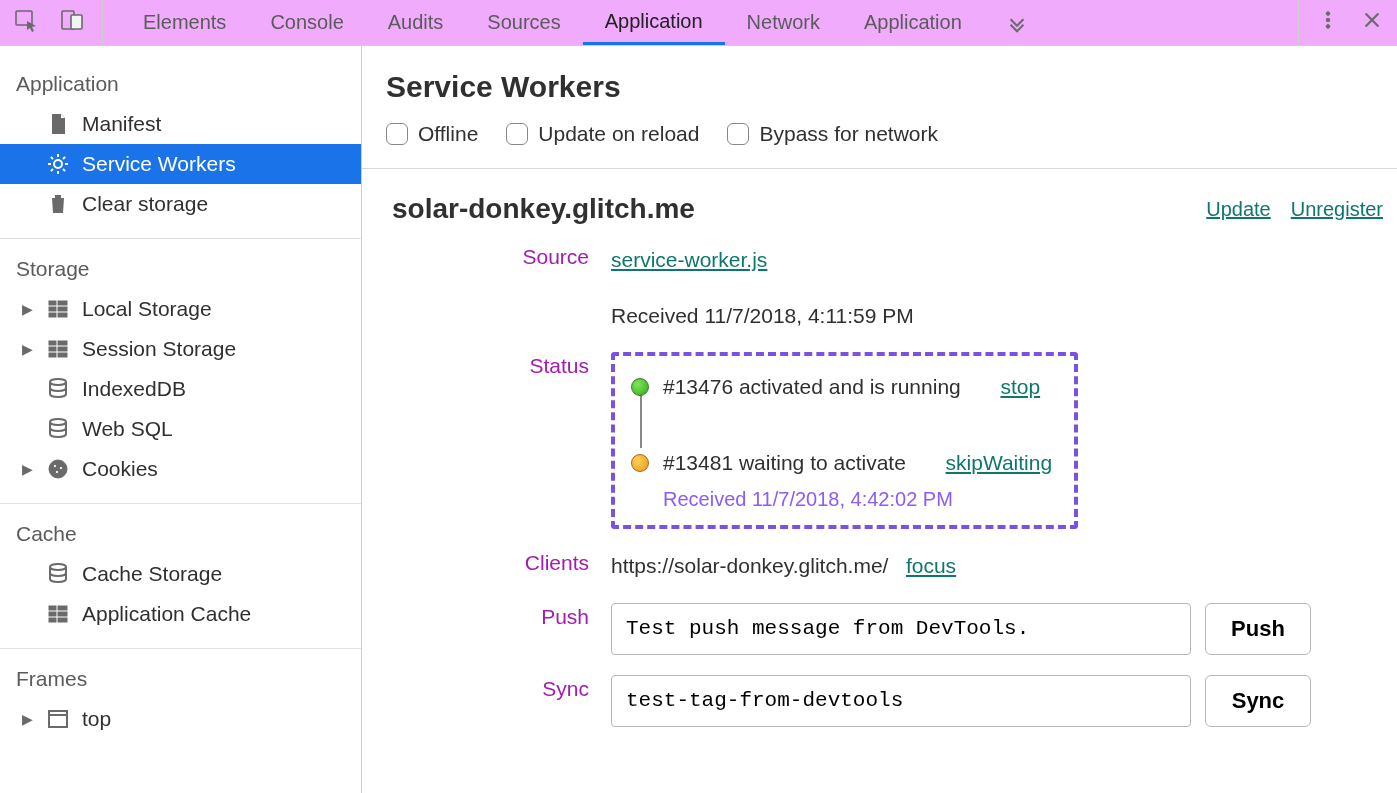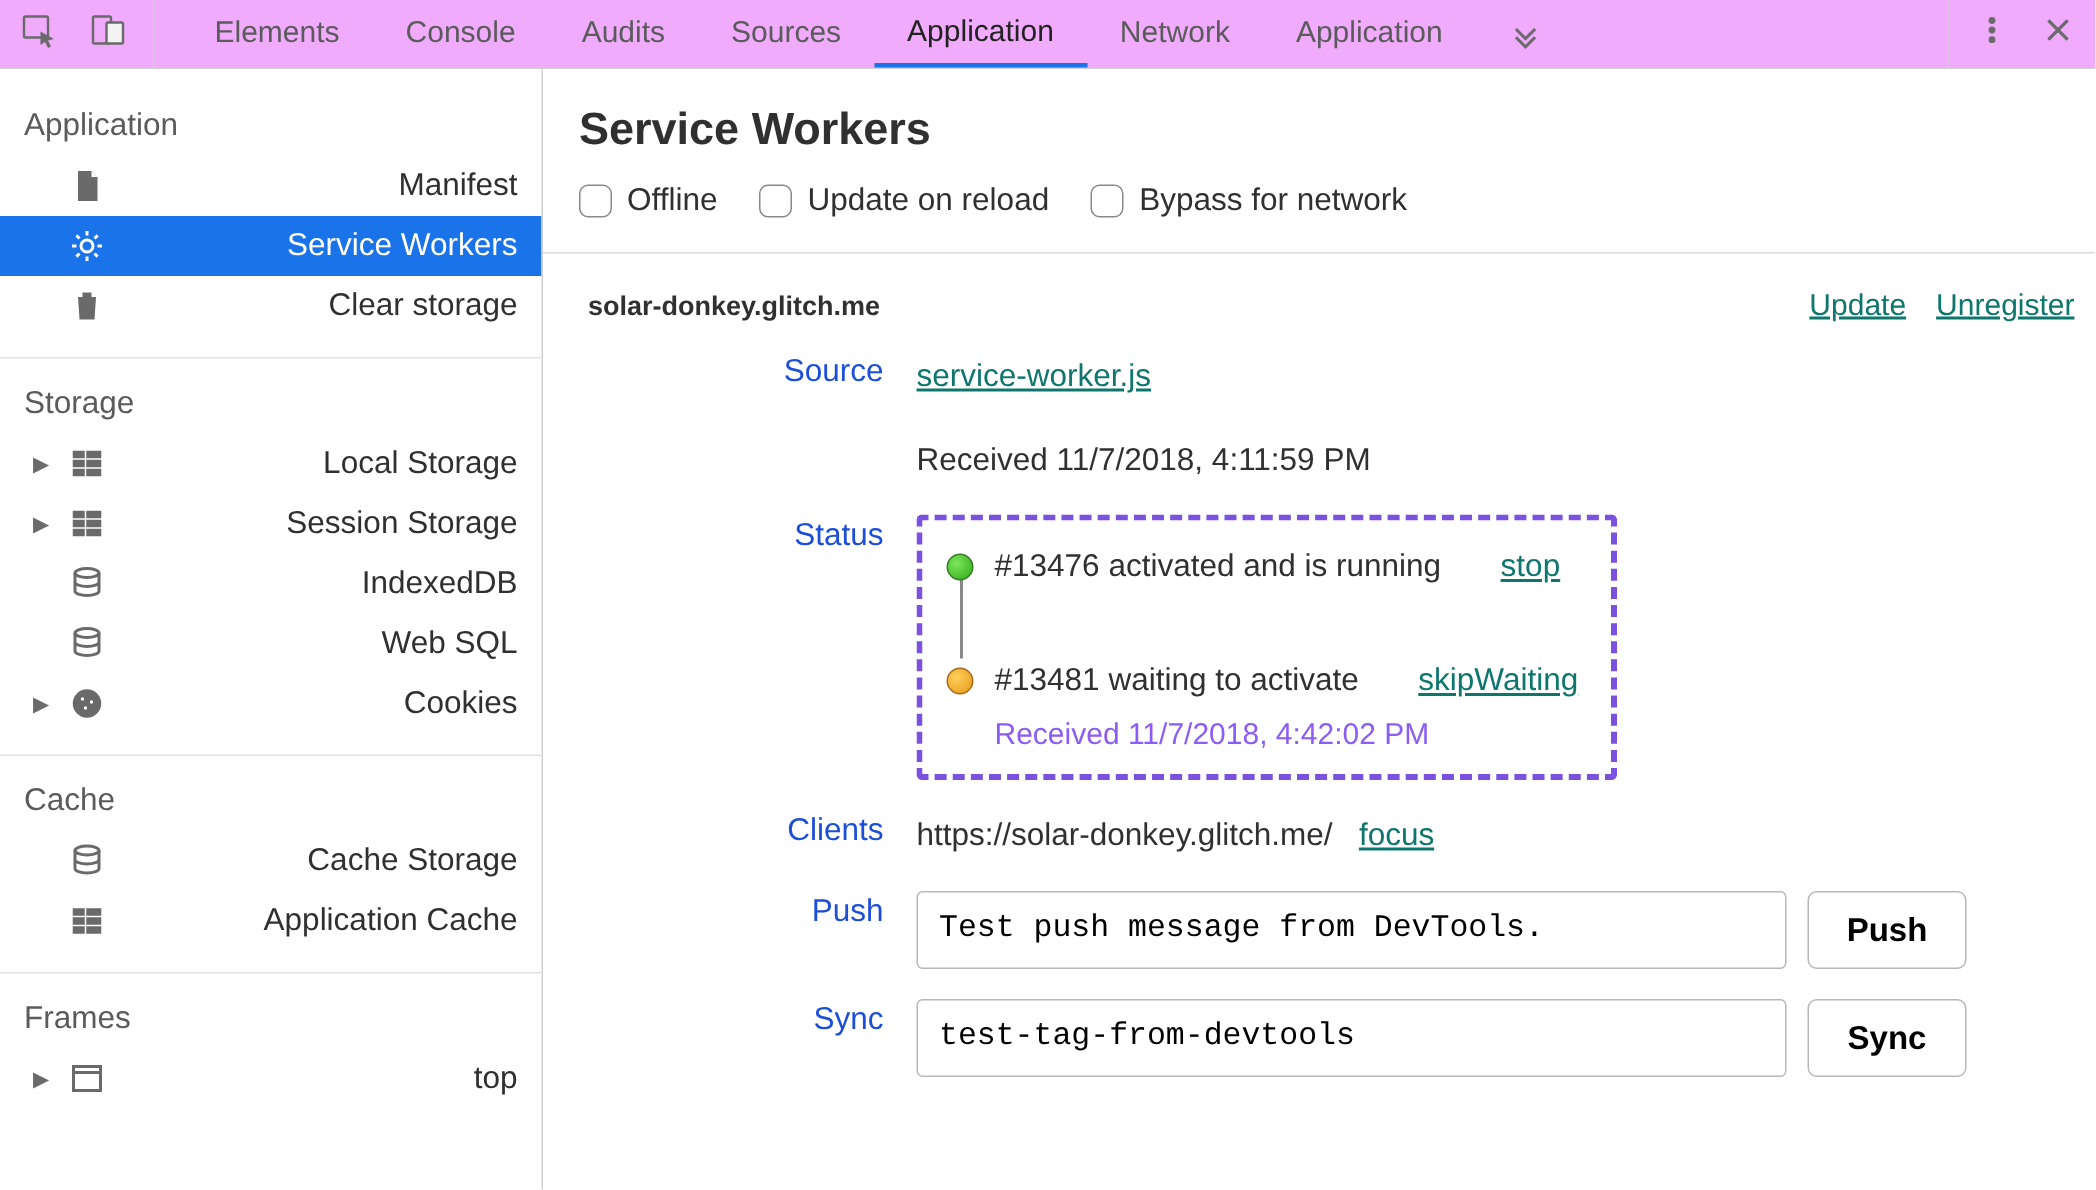--- a/index.html
+++ b/index.html
@@ -10,40 +10,40 @@
   .topbar .tool-icons svg { width: 24px; height: 24px; stroke: #6a6a6a; fill: none; stroke-width: 1.6; }
   .tabs { display: flex; align-items: stretch; height: 100%; margin-left: 18px; flex: 1; gap: 0; }
   .tabs .tab { padding: 0 22px; display: flex; align-items: center; color: #5b5b5b; cursor: default; }
   .tabs .tab.active { color: #222; border-bottom: 3px solid #1a73e8; }
   .topbar .right-icons { display: flex; align-items: center; gap: 22px; padding-left: 18px; border-left: 1px solid #cfcfcf; height: 100%; }
   .topbar .right-icons svg { width: 22px; height: 22px; stroke: #6a6a6a; fill: #6a6a6a; }
   
   .split { display: flex; height: calc(100% - 46px); }
   .sidebar { width: 362px; border-right: 1px solid #cfcfcf; padding-top: 18px; overflow-y: auto; }
   .side-section-title { font-size: 21px; color: #5b5b5b; padding: 8px 16px; }
-  .side-item { display: flex; align-items: center; gap: 12px; padding: 8px 16px 8px 46px; font-size: 21px; color: #303030; position: relative; justify-content: space-between; }
+  .side-item { display: flex; align-items: center; gap: 12px; padding: 8px 16px 8px 46px; font-size: 21px; color: #303030; position: relative; }
   .side-item .disclosure { position: absolute; left: 22px; top: 50%; transform: translateY(-50%); color: #6a6a6a; font-size: 14px; }
   .side-item.selected { background: #1a73e8; color: #fff; }
   .side-item.selected svg { fill: #fff; stroke: #fff; }
   .side-item svg { width: 24px; height: 24px; fill: #6a6a6a; stroke: #6a6a6a; }
   .side-divider { border-top: 1px solid #e2e2e2; margin: 14px 0 10px; }
   
   .content { flex: 1; padding: 24px 14px 24px 24px; overflow-y: auto; }
   .content h1 { font-size: 30px; font-weight: 600; margin-bottom: 18px; }
   .checkrow { display: flex; gap: 28px; margin-bottom: 22px; }
   .check { display: flex; align-items: center; gap: 10px; font-size: 21px; color: #303030; }
   .check .box { width: 22px; height: 22px; border: 1.5px solid #888; border-radius: 6px; background: #fff; }
   hr.sep { border: none; border-top: 1px solid #d9d9d9; margin: 0 -14px 24px -24px; }
   .origin-row { display: flex; justify-content: space-between; align-items: center; padding: 0 0 18px 6px; }
-  .origin-row .origin { font-weight: 700; font-size: 18px; }
+  .origin-row .origin { font-weight: 700; font-size: 28px; }
   .origin-row .actions { display: flex; gap: 20px; }
   a.link { color: #0f766e; text-decoration: underline; cursor: pointer; }
   
   .detail { display: flex; margin-bottom: 20px; }
-  .detail .label { width: 225px; text-align: right; color: #1d4ed8; font-size: 21px; padding-right: 22px; padding-top: 2px; }
+  .detail .label { width: 225px; text-align: right; color: #a21caf; font-size: 21px; padding-right: 22px; padding-top: 2px; }
   .detail .value { flex: 1; font-size: 21px; line-height: 1.6; }
   
   .status-frame { border: 4px dashed #7b52e0; border-radius: 4px; padding: 14px 22px 10px 16px; display: inline-block; position: relative; }
   .status-line { display: flex; align-items: center; gap: 14px; margin-bottom: 4px; }
   .status-dot { width: 18px; height: 18px; border-radius: 50%; border: 1.5px solid #3a7a2a; background: radial-gradient(circle at 35% 35%, #7ee65a, #2faa18); position: relative; z-index: 2; }
   .status-dot.orange { border-color: #a86a1a; background: radial-gradient(circle at 35% 35%, #ffcf5a, #e69a1a); }
   .status-connector { position: absolute; left: 25px; top: 36px; width: 0; height: 56px; border-left: 2px solid #888; z-index: 1; }
   .status-gap { height: 38px; }
   .status-received { color: #8b5cf6; margin-left: 32px; font-size: 20px; }
   

